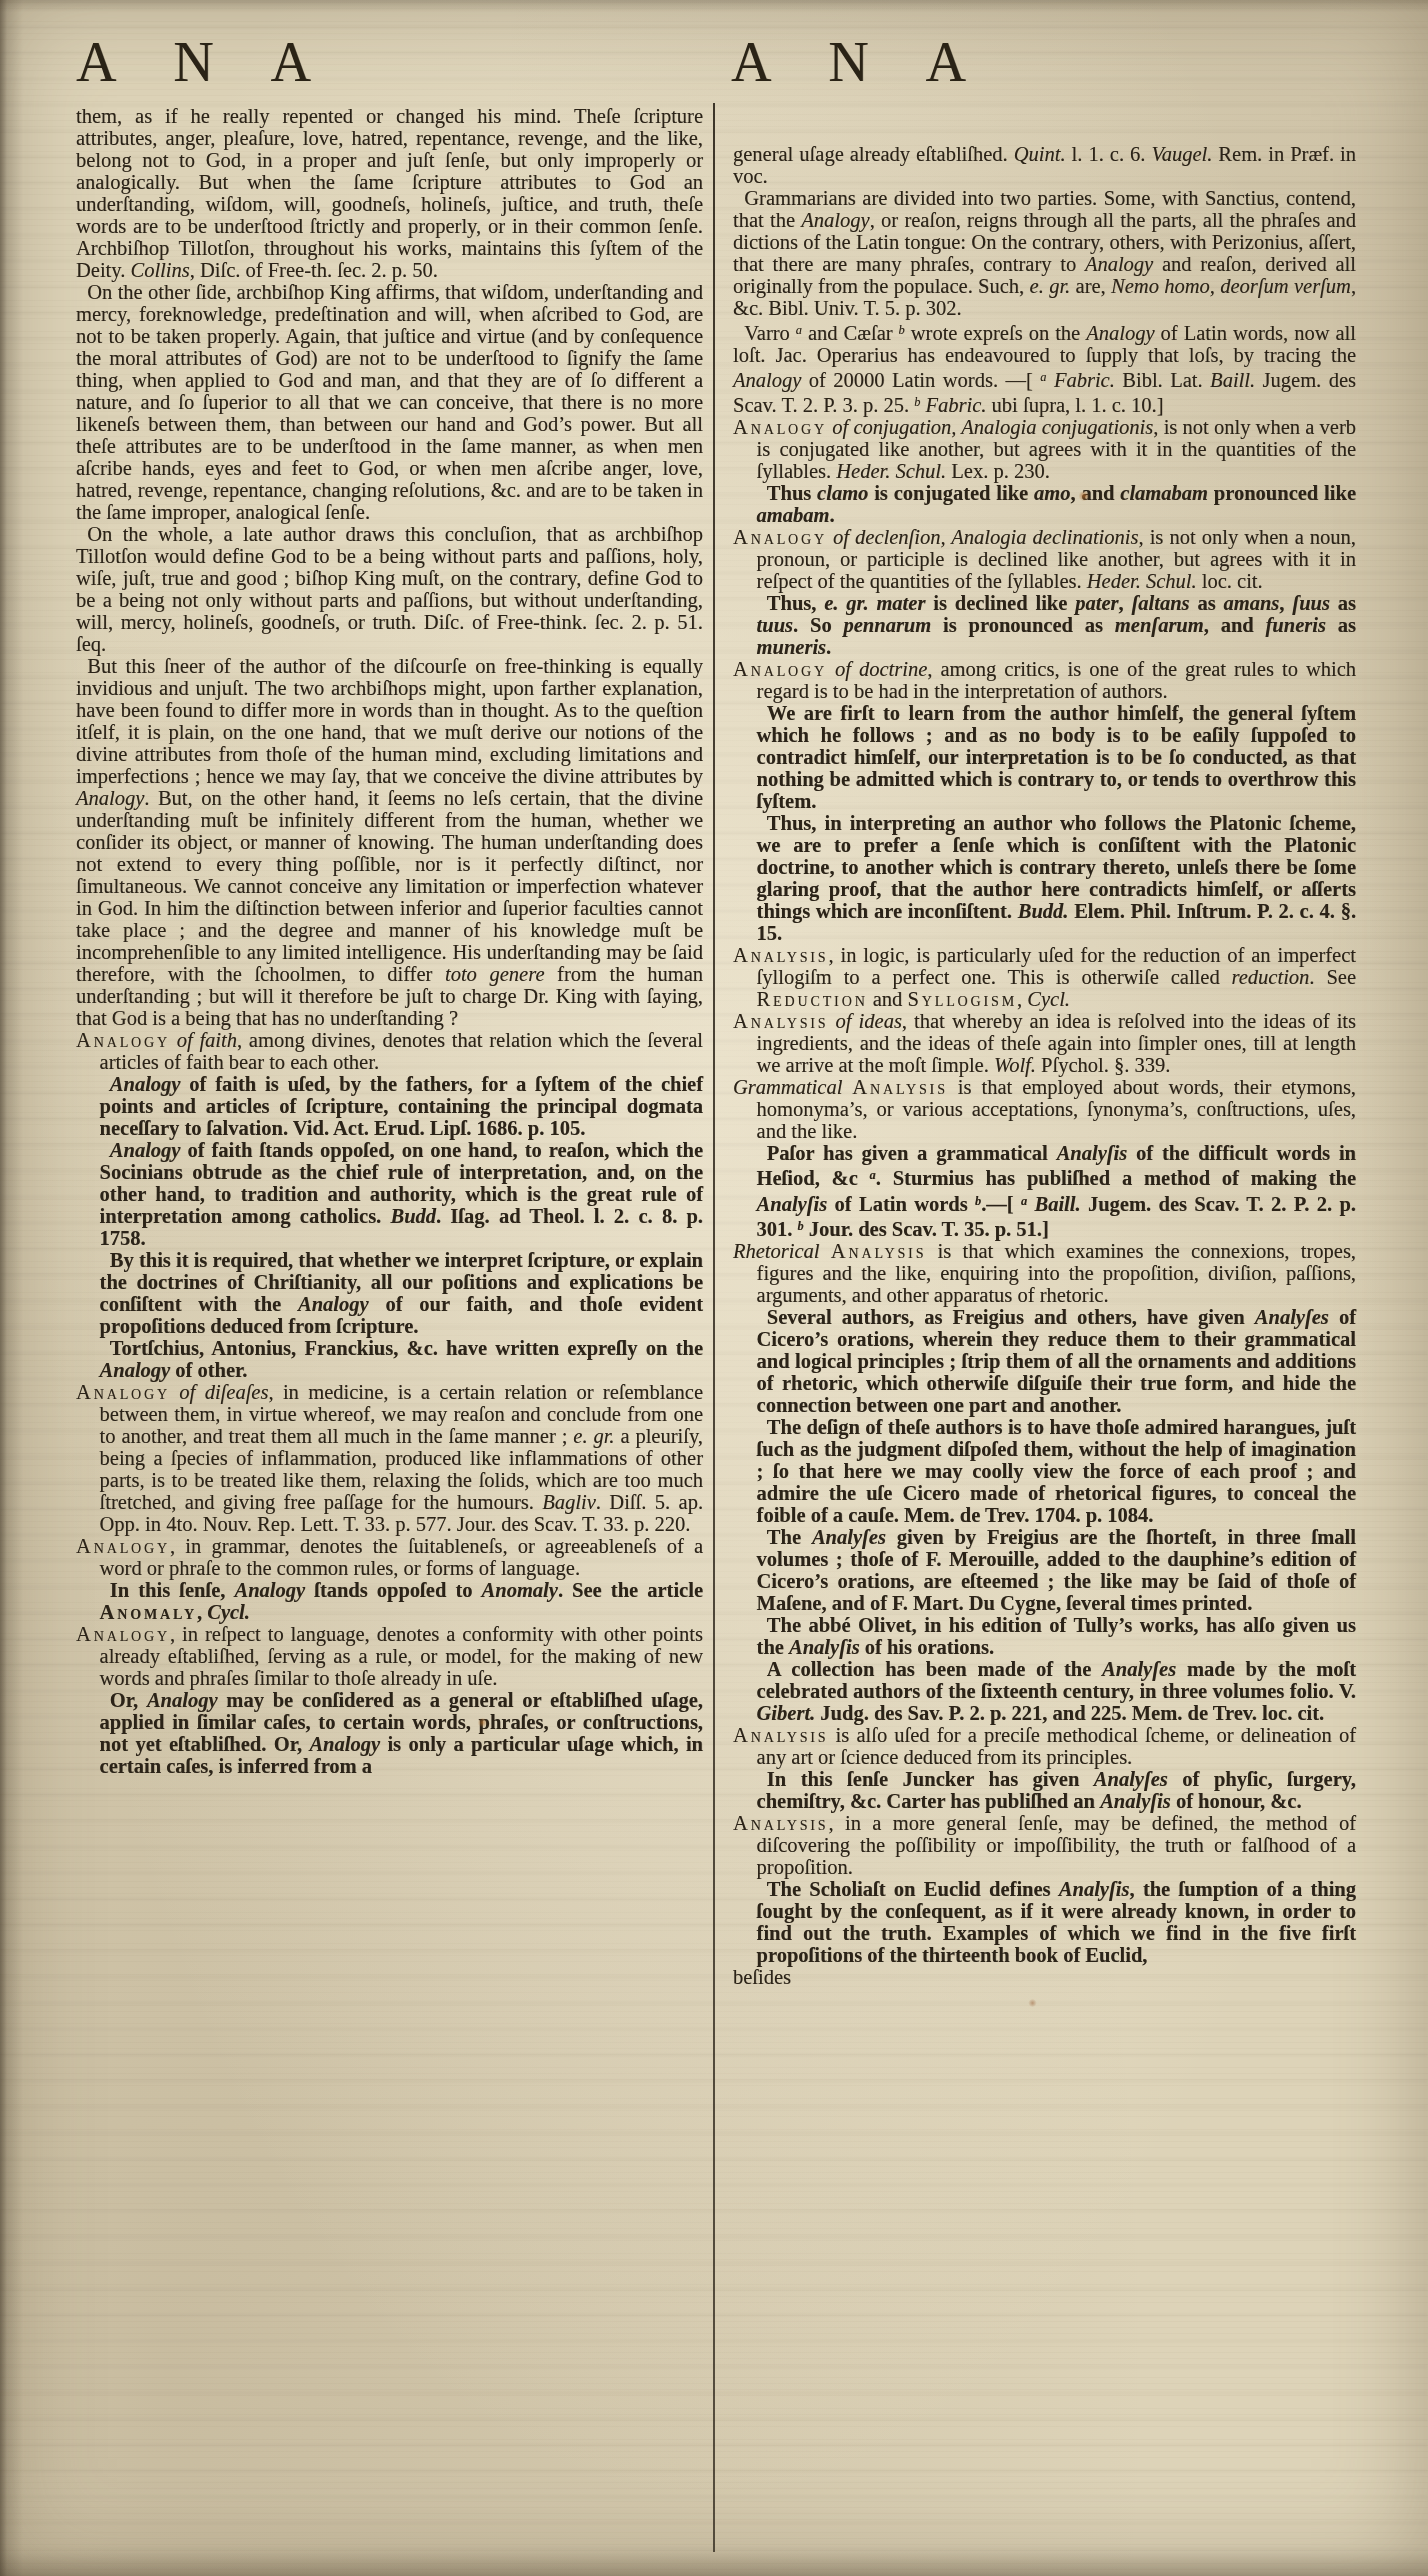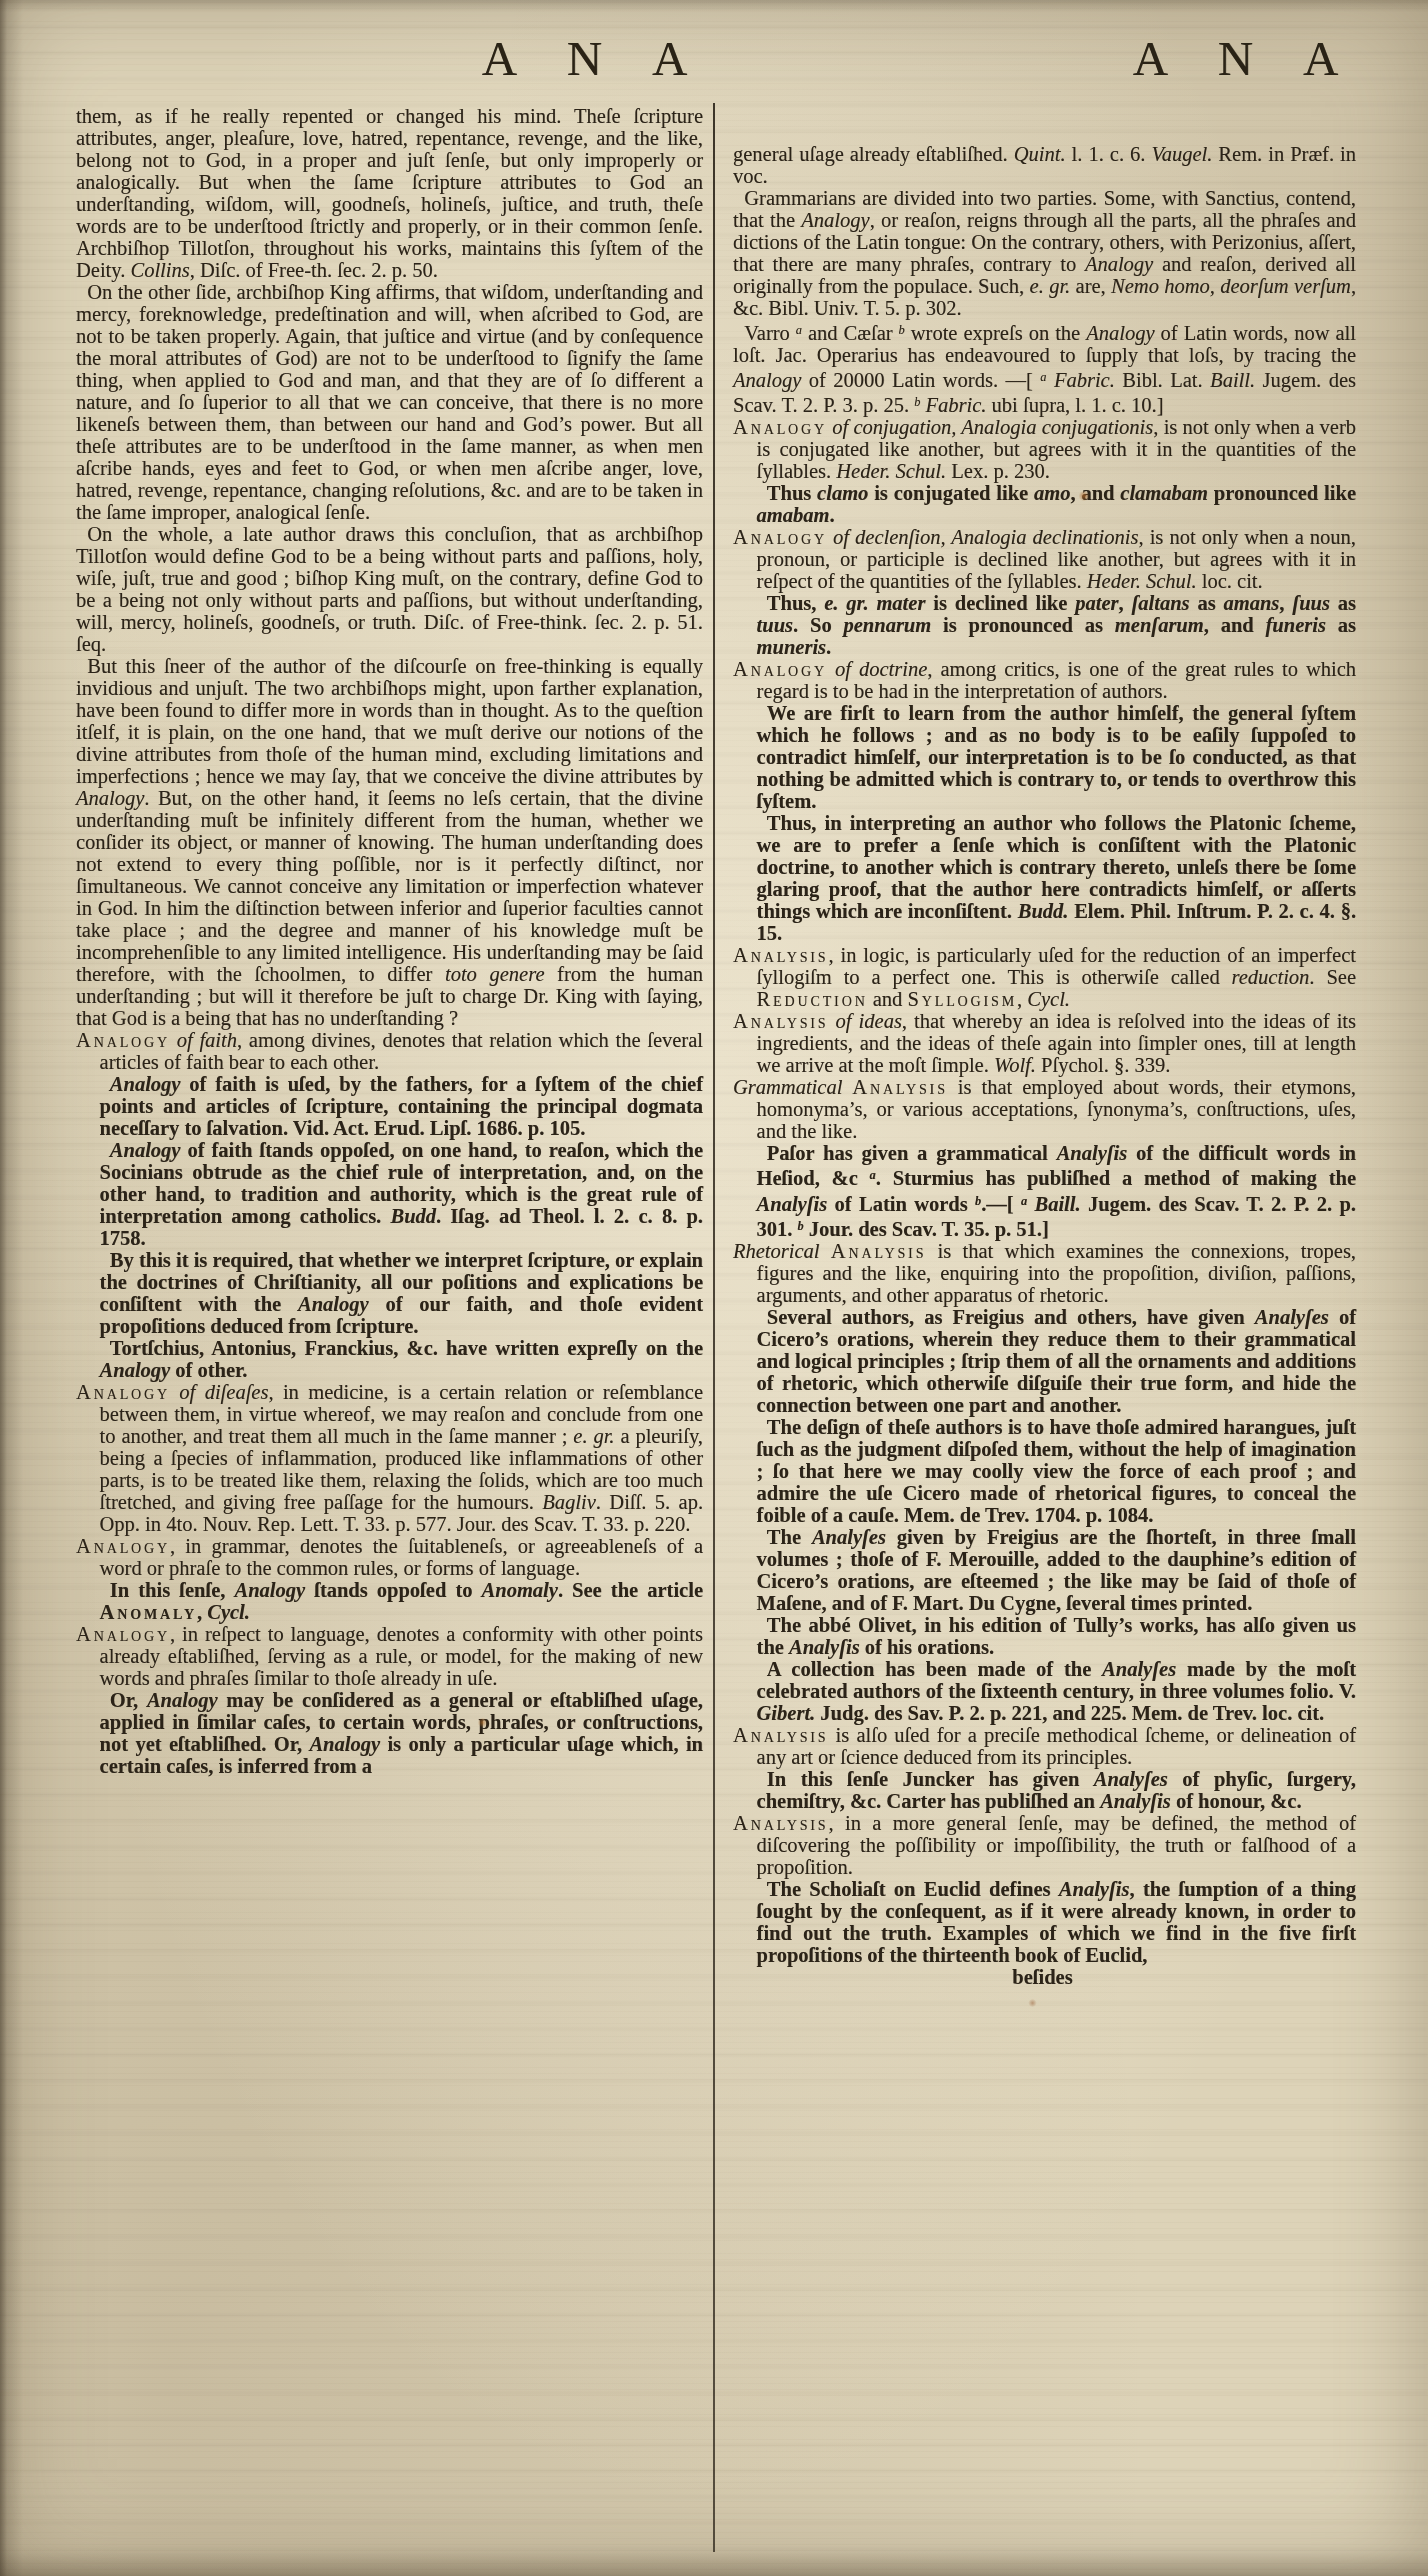--- a/index.html
+++ b/index.html
@@ -17,40 +17,40 @@
   }
   .edge-left { position:absolute; left:0; top:0; bottom:0; width:23px;
     background:linear-gradient(90deg, rgba(58,48,34,0.55), rgba(58,48,34,0.18) 7.1px, rgba(58,48,34,0) 23px); }
   .edge-bottom { position:absolute; left:0; right:0; bottom:0; height:27px;
     background:linear-gradient(0deg, rgba(70,58,40,0.30), rgba(70,58,40,0) 27px); }
   .edge-top { position:absolute; left:0; right:0; top:0; height:12.5px;
     background:linear-gradient(180deg, rgba(70,58,40,0.22), rgba(70,58,40,0) 12.5px); }
   .bleed { position:absolute; inset:0; opacity:0.05; filter:blur(1.8px);
     background:repeating-linear-gradient(0deg, rgba(60,50,35,0.9) 0 1.8px, rgba(0,0,0,0) 1.8px 26px); }
   .header {
-    position:absolute; top:30px; text-align:right;
-    font-size:49px; letter-spacing:0.32em; word-spacing:0.18em; color:#2a2316;
+    position:absolute; top:30px; text-align:left;
+    font-size:56px; letter-spacing:0.32em; word-spacing:0.18em; color:#2a2316;
     text-shadow:0.4px 0.4px 0.6px rgba(43,35,24,0.45);
   }
   .header-left { left:76px; width:627px; }
   .header-right { left:731px; width:623px; }
   .rule { position:absolute; left:713px; top:103px; height:2449px; width:1.8px;
     background:linear-gradient(180deg, rgba(43,36,25,0.9), rgba(43,36,25,0.75)); }
   .col {
     position:absolute; top:105px; font-size:20.5px; line-height:22px;
     text-shadow:0.3px 0.3px 0.4px rgba(43,35,24,0.35);
   }
   .col-left { left:76px; width:627px; }
   .col-right { left:733px; width:623px;margin-top:38px; }
   .para { margin:0; text-align:justify; }
   .t-cont { }
   .t-para { text-indent:0.55em; }
   .t-entry { padding-left:1.15em; text-indent:-1.15em; }
   .t-epara { padding-left:1.15em; text-indent:0.5em;font-weight:bold; }
-  .t-catch { text-align:center; padding-right:0.2em;font-weight:bold; }
+  .t-catch { text-align:left; padding-right:0.2em; }
   .s-i { font-style:italic; }
   .s-sc { font-variant-caps:small-caps; letter-spacing:0.14em; }
   .s-sup { font-size:0.6em; vertical-align:0.5em; font-style:italic; letter-spacing:0; }
   .stain { position:absolute; border-radius:50%; pointer-events:none; }
   .stain-1 { left:1078px; top:491px; width:11.6px; height:9.8px;
     background:radial-gradient(circle, rgba(170,100,40,0.75), rgba(170,100,40,0) 70%); }
   .stain-2 { left:477px; top:1718px; width:10.7px; height:9px;
     background:radial-gradient(circle, rgba(175,110,45,0.65), rgba(175,110,45,0) 70%); }
   .stain-3 { left:1028px; top:1999px; width:9px; height:8px;
     background:radial-gradient(circle, rgba(150,90,50,0.5), rgba(150,90,50,0) 70%); }

